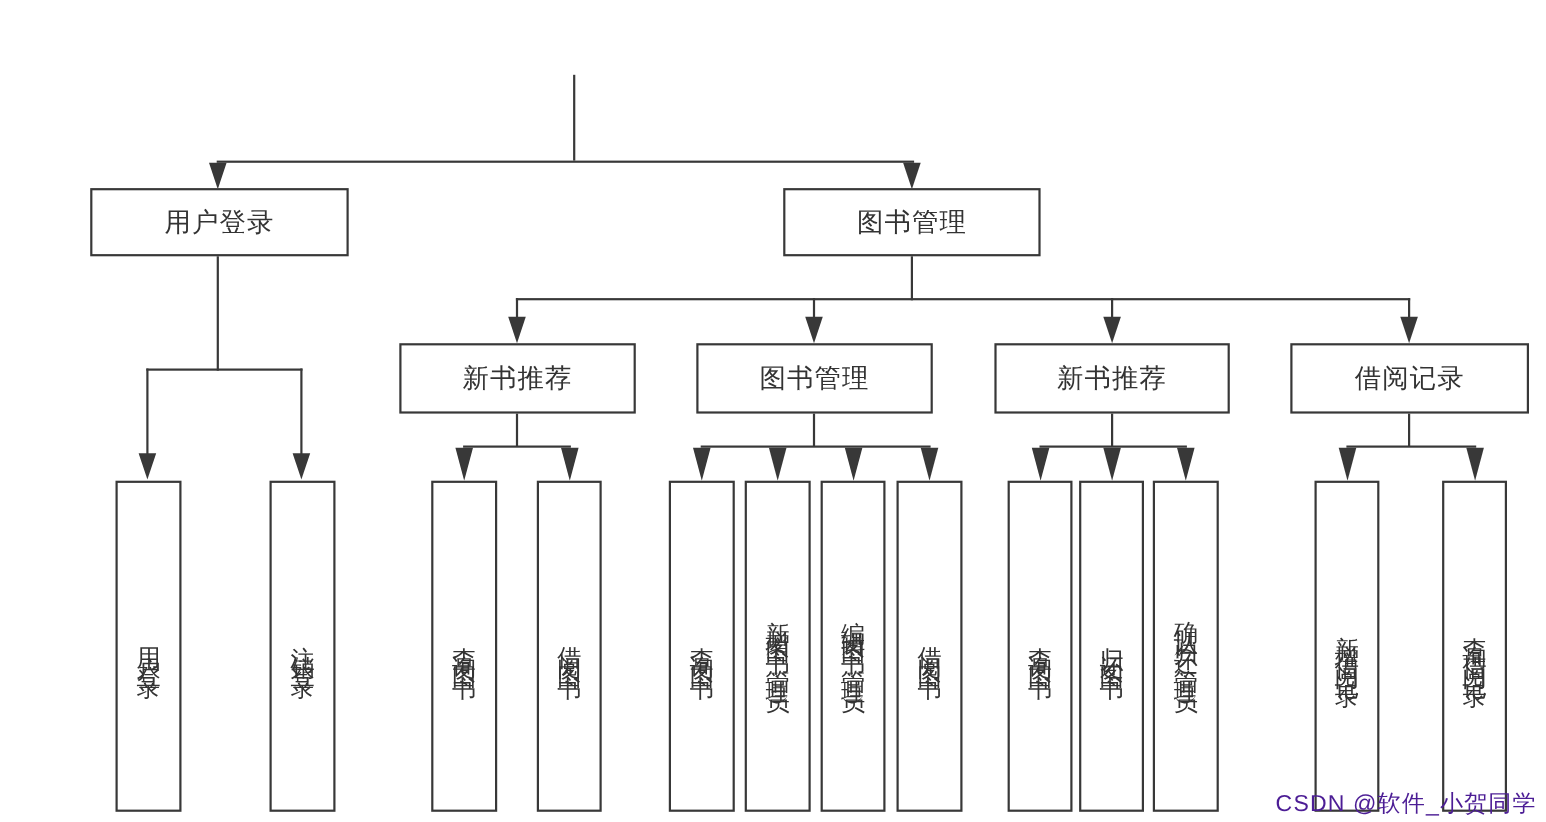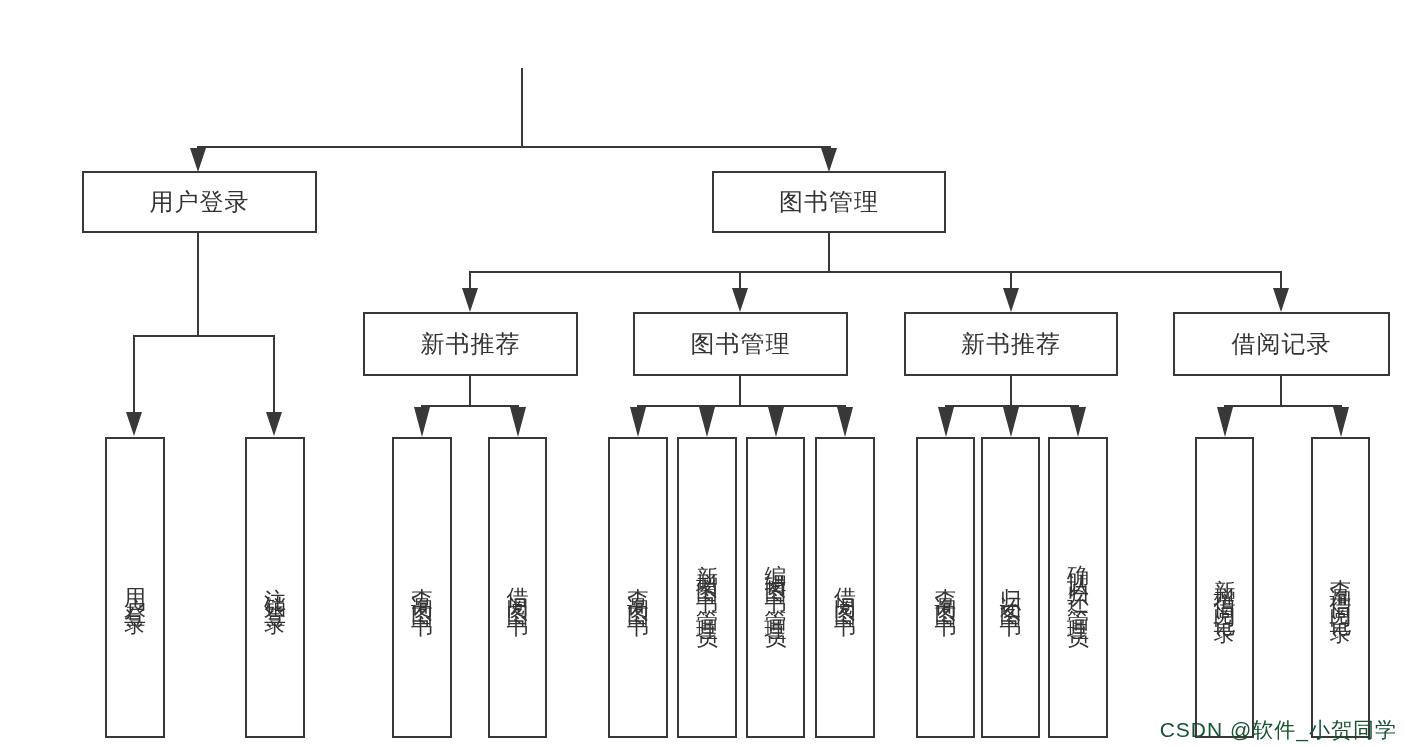--- a/index.html
+++ b/index.html
@@ -25,21 +25,21 @@
   .hline { position:absolute; height:2px; background:var(--line); }
   .vline { position:absolute; width:2px;  background:var(--line); }
   .arrow {
     position:absolute; width:0; height:0;
     border-left:8px solid transparent; border-right:8px solid transparent;
     border-top:24px solid var(--line);
   }
   .arrow.tall { border-top-width:30px; }
   .watermark {
     position:absolute; right:8px; bottom:3px;
-    font-size:21px; color:#14532d; letter-spacing:1px; white-space:nowrap;
+    font-size:21px; color:#4c1d95; letter-spacing:1px; white-space:nowrap;
   }
 </style>
 </head>
 <body>
 
 <div class="stage">
 
 
   <div class="vline" style="left:521px; top:68px; height:78px;"></div>
   <div class="hline" style="left:197px; top:146px; width:634px;"></div>

